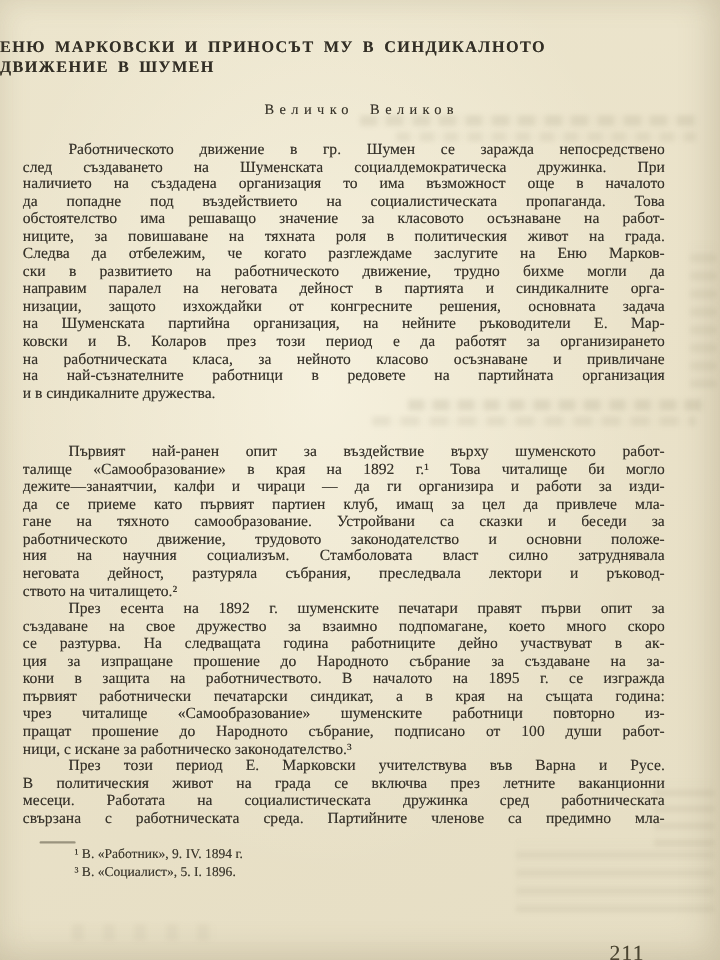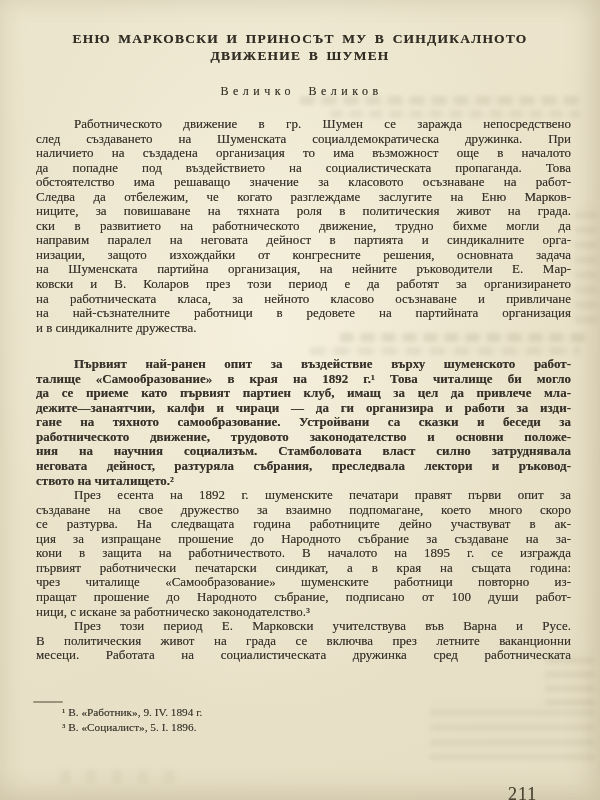--- a/index.html
+++ b/index.html
@@ -13,45 +13,44 @@
     overflow:hidden;
     font-family:"Liberation Serif", serif;
     color:#37332b;
   }
   .page::after{ 
     content:"";position:absolute;inset:0;pointer-events:none;
     box-shadow:inset -10px -8px 26px rgba(120,104,70,0.18), inset 6px 4px 22px rgba(150,135,95,0.10);
   }
   .title{
     position:absolute;top:30px;left:0;right:0;
-    text-align:center;
     font-weight:bold;
     font-size:13.5px;line-height:17px;
     letter-spacing:1.2px;
     word-spacing:3px;
     color:#322e25;
     text-shadow:0 0 0.5px rgba(50,46,37,0.55);
   }
   .author{
     position:absolute;top:84px;left:0;right:17px;
     text-align:center;
     font-size:12px;
     letter-spacing:4.5px;
     word-spacing:6px;
     color:#3a362c;
     text-shadow:0 0 0.5px rgba(58,54,44,0.5);
     padding-left:20px;
   }
   .body{
-    position:absolute;top:117px;left:36px;width:535px;
+    position:absolute;top:117px;left:19px;width:535px;
     font-size:13px;line-height:14.55px;
     text-shadow:0 0 0.5px rgba(55,51,43,0.55);
   }
   .para{margin:0;}
-  .para.gap-before{margin-top:22px;font-weight:bold;}
+  .para.gap-before{margin-top:34px;}
   .line{
     text-align:justify;
     text-align-last:justify;
     white-space:normal;
     height:14.55px;overflow:hidden;
   }
   .line.indent{text-indent:38px;}
   .line.last{text-align-last:left;}
   .footnotes{
     position:absolute;top:705px;left:62px;width:420px;
@@ -93,36 +92,36 @@
 
   <div class="author">Величко Великов</div>
 
   <div class="body" id="article-body">
       <div class="para">
         <div class="line indent">Работническото движение в гр. Шумен се заражда непосредствено</div>
         <div class="line">след създаването на Шуменската социалдемократическа дружинка. При</div>
         <div class="line">наличието на създадена организация то има възможност още в началото</div>
         <div class="line">да попадне под въздействието на социалистическата пропаганда. Това</div>
         <div class="line">обстоятелство има решаващо значение за класовото осъзнаване на работ-</div>
+        <div class="line">ниците, за повишаване на тяхната роля в политическия живот на града.</div>
         <div class="line">Следва да отбележим, че когато разглеждаме заслугите на Еню Марков-</div>
-        <div class="line">ниците, за повишаване на тяхната роля в политическия живот на града.</div>
         <div class="line">ски в развитието на работническото движение, трудно бихме могли да</div>
         <div class="line">направим паралел на неговата дейност в партията и синдикалните орга-</div>
         <div class="line">низации, защото изхождайки от конгресните решения, основната задача</div>
         <div class="line">на Шуменската партийна организация, на нейните ръководители Е. Мар-</div>
         <div class="line">ковски и В. Коларов през този период е да работят за организирането</div>
         <div class="line">на работническата класа, за нейното класово осъзнаване и привличане</div>
         <div class="line">на най-съзнателните работници в редовете на партийната организация</div>
         <div class="line last">и в синдикалните дружества.</div>
       </div>
       <div class="para gap-before">
         <div class="line indent">Първият най-ранен опит за въздействие върху шуменското работ-</div>
         <div class="line">талище «Самообразование» в края на 1892 г.¹ Това читалище би могло</div>
+        <div class="line">дежите—занаятчии, калфи и чираци — да ги организира и работи за изди-</div>
         <div class="line">да се приеме като първият партиен клуб, имащ за цел да привлече мла-</div>
-        <div class="line">дежите—занаятчии, калфи и чираци — да ги организира и работи за изди-</div>
         <div class="line">гане на тяхното самообразование. Устройвани са сказки и беседи за</div>
         <div class="line">работническото движение, трудовото законодателство и основни положе-</div>
         <div class="line">ния на научния социализъм. Стамболовата власт силно затруднявала</div>
         <div class="line">неговата дейност, разтуряла събрания, преследвала лектори и ръковод-</div>
         <div class="line last">ството на читалището.²</div>
       </div>
       <div class="para">
         <div class="line indent">През есента на 1892 г. шуменските печатари правят първи опит за</div>
         <div class="line">създаване на свое дружество за взаимно подпомагане, което много скоро</div>
         <div class="line">се разтурва. На следващата година работниците дейно участвуват в ак-</div>
@@ -130,20 +129,21 @@
         <div class="line">кони в защита на работничеството. В началото на 1895 г. се изгражда</div>
         <div class="line">първият работнически печатарски синдикат, а в края на същата година:</div>
         <div class="line">чрез читалище «Самообразование» шуменските работници повторно из-</div>
         <div class="line">пращат прошение до Народното събрание, подписано от 100 души работ-</div>
         <div class="line last">ници, с искане за работническо законодателство.³</div>
       </div>
       <div class="para">
         <div class="line indent">През този период Е. Марковски учителствува във Варна и Русе.</div>
         <div class="line">В политическия живот на града се включва през летните ваканционни</div>
         <div class="line">месеци. Работата на социалистическата дружинка сред работническата</div>
+        <div class="line">свързана с работническата среда. Партийните членове са предимно мла-</div>
       </div>
     </div>
 
   <div class="fnsep"></div>
 
   <div class="footnotes" id="footnotes">
       <div class="fn">¹ В. «Работник», 9. IV. 1894 г.</div>
       <div class="fn">³ В. «Социалист», 5. I. 1896.</div>
     </div>
 

